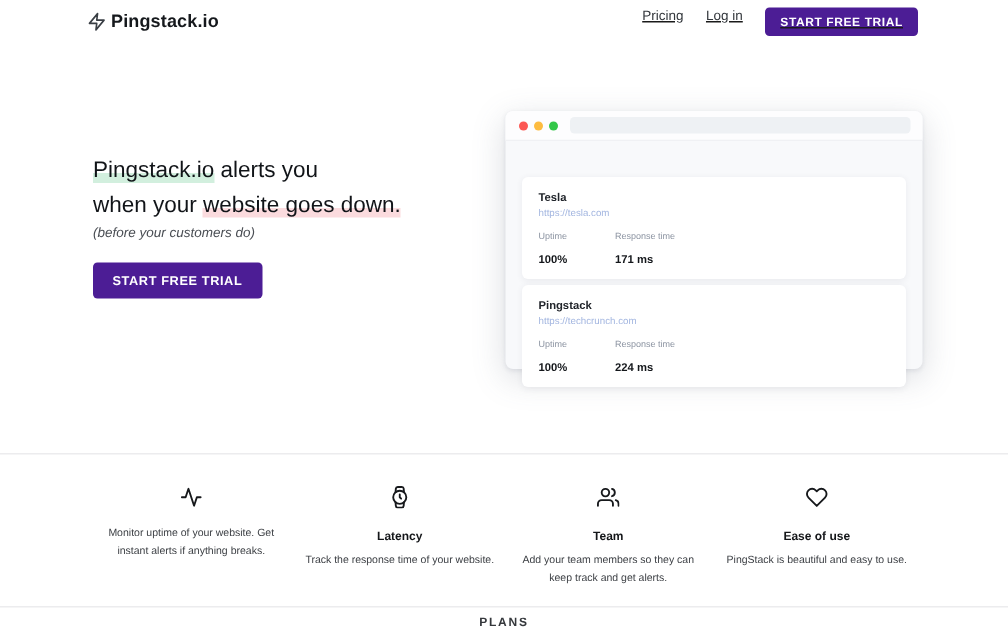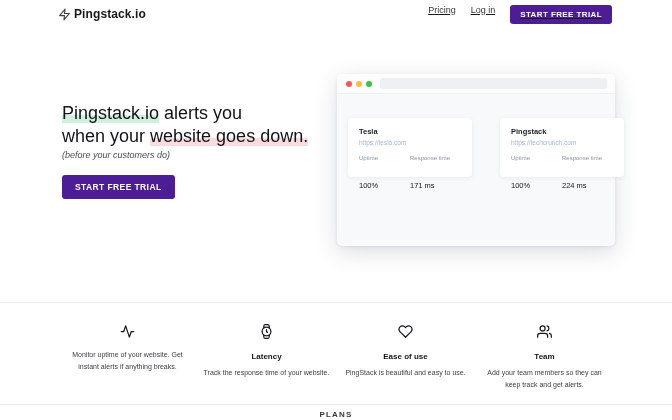--- a/index.html
+++ b/index.html
@@ -25,21 +25,21 @@
   .nav-link { font-size: 9px; color: #33373c; cursor: pointer; }
   .btn-green {
     background: #4c1d95; color: #ffffff; border: none; border-radius: 3px;
     font-family: "Liberation Sans", sans-serif;
     font-size: 8px; font-weight: 700; letter-spacing: 0.4px;
     padding: 5px 10px; cursor: pointer;
   }
 
   
   .hero-left { position: absolute; left: 62px; top: 102px; width: 275px; }
-  .hero-title { font-size: 18px; line-height: 23px; font-weight: 500; color: #111418; }
+  .hero-title { font-size: 15px; line-height: 23px; font-weight: 500; color: #111418; }
   .hl-green { background: linear-gradient(transparent 62%, #d2efde 62%); }
   .hl-pink  { background: linear-gradient(transparent 62%, #fbdbde 62%); }
   .hero-sub { margin-top: 2px; font-size: 9px; font-style: italic; color: #4a4e54; }
   .hero-cta { margin-top: 15px; font-size: 8.5px; padding: 7px 13px; display: inline-block; }
   .hero-note { margin-top: 6px; font-size: 8px; color: #8b8f95; }
 
   
   .mockup {
     position: absolute; left: 337px; top: 74px; width: 278px; height: 172px;
     background: #f8f9fb; border-radius: 5px;
@@ -49,32 +49,32 @@
     height: 20px; background: #fdfdfe; border-radius: 5px 5px 0 0;
     border-bottom: 1px solid #f0f1f4;
     display: flex; align-items: center; padding: 0 8px 0 9px;
   }
   .dots { display: flex; gap: 4px; }
   .dot { width: 6px; height: 6px; border-radius: 50%; }
   .dot-red { background: #fc5753; }
   .dot-yellow { background: #fdbc40; }
   .dot-green { background: #33c748; }
   .urlbar { flex: 1; height: 11px; margin-left: 8px; background: #eef1f4; border-radius: 3px; }
-  .mockup-body { display: flex; gap: 28px; padding: 24px 11px 0 11px; }
+  .mockup-body { display: flex; gap: 4px; padding: 24px 11px 0 11px; flex-direction: column; }
   .site-card {
     flex: 1; height: 59px; background: #ffffff; border-radius: 4px;
     box-shadow: 0 1px 4px rgba(60, 70, 90, 0.08);
     padding: 9px 11px;
   }
   .site-name { font-size: 7.5px; font-weight: 700; color: #20242a; }
   .site-url { font-size: 6.5px; color: #a3b6e0; margin-top: 3px; }
   .site-stats { display: flex; margin-top: 9px; }
   .stat { min-width: 43px; margin-right: 8px; }
   .stat-label { font-size: 6px; color: #8b93a1; }
-  .stat-value { font-size: 7.5px; font-weight: 400; color: #14171b; margin-top: 20px; }
+  .stat-value { font-size: 7.5px; font-weight: 700; color: #14171b; margin-top: 7px; }
 
   
   .divider { position: absolute; left: 0; right: 0; height: 1px; background: #ececee; }
   .divider-top { top: 302px; }
   .divider-bottom { top: 404px; }
   .features {
     position: absolute; top: 324px; left: 58px; right: 58px;
     display: flex;
   }
   .feature { flex: 1; text-align: center; padding: 0 6px; }
@@ -187,38 +187,38 @@
           <path d="M16.51 17.35l-.35 3.83a2 2 0 0 1-2 1.82H9.83a2 2 0 0 1-2-1.82l-.35-3.83m.01-10.7l.35-3.83A2 2 0 0 1 9.83 1h4.35a2 2 0 0 1 2 1.82l.35 3.83"></path>
         </svg>
       </span>
       <div class="feature-title">Latency</div>
       <div class="feature-desc">Track the response time of your website.</div>
     </div>
 
     <div class="feature">
       <span>
         <svg viewBox="0 0 24 24" fill="none" stroke-width="2" stroke-linecap="round" stroke-linejoin="round">
-          <path d="M20.84 4.61a5.5 5.5 0 0 0-7.78 0L12 5.67l-1.06-1.06a5.5 5.5 0 0 0-7.78 7.78l1.06 1.06L12 21.23l7.78-7.78 1.06-1.06a5.5 5.5 0 0 0 0-7.78z"></path>
-        </svg>
-      </span>
-      <div class="feature-title">Ease of use</div>
-      <div class="feature-desc">PingStack is beautiful and easy to use.</div>
-    </div>
-
-    <div class="feature">
-      <span>
-        <svg viewBox="0 0 24 24" fill="none" stroke-width="2" stroke-linecap="round" stroke-linejoin="round">
           <path d="M17 21v-2a4 4 0 0 0-4-4H5a4 4 0 0 0-4 4v2"></path>
           <circle cx="9" cy="7" r="4"></circle>
           <path d="M23 21v-2a4 4 0 0 0-3-3.87"></path>
           <path d="M16 3.13a4 4 0 0 1 0 7.75"></path>
         </svg>
       </span>
       <div class="feature-title">Team</div>
       <div class="feature-desc">Add your team members so they can keep track and get alerts.</div>
     </div>
 
+    <div class="feature">
+      <span>
+        <svg viewBox="0 0 24 24" fill="none" stroke-width="2" stroke-linecap="round" stroke-linejoin="round">
+          <path d="M20.84 4.61a5.5 5.5 0 0 0-7.78 0L12 5.67l-1.06-1.06a5.5 5.5 0 0 0-7.78 7.78l1.06 1.06L12 21.23l7.78-7.78 1.06-1.06a5.5 5.5 0 0 0 0-7.78z"></path>
+        </svg>
+      </span>
+      <div class="feature-title">Ease of use</div>
+      <div class="feature-desc">PingStack is beautiful and easy to use.</div>
+    </div>
+
   </div>
 
   <div class="divider divider-bottom"></div>
   <div class="plans-label">PLANS</div>
 
 </div>
 
 </body></html>

